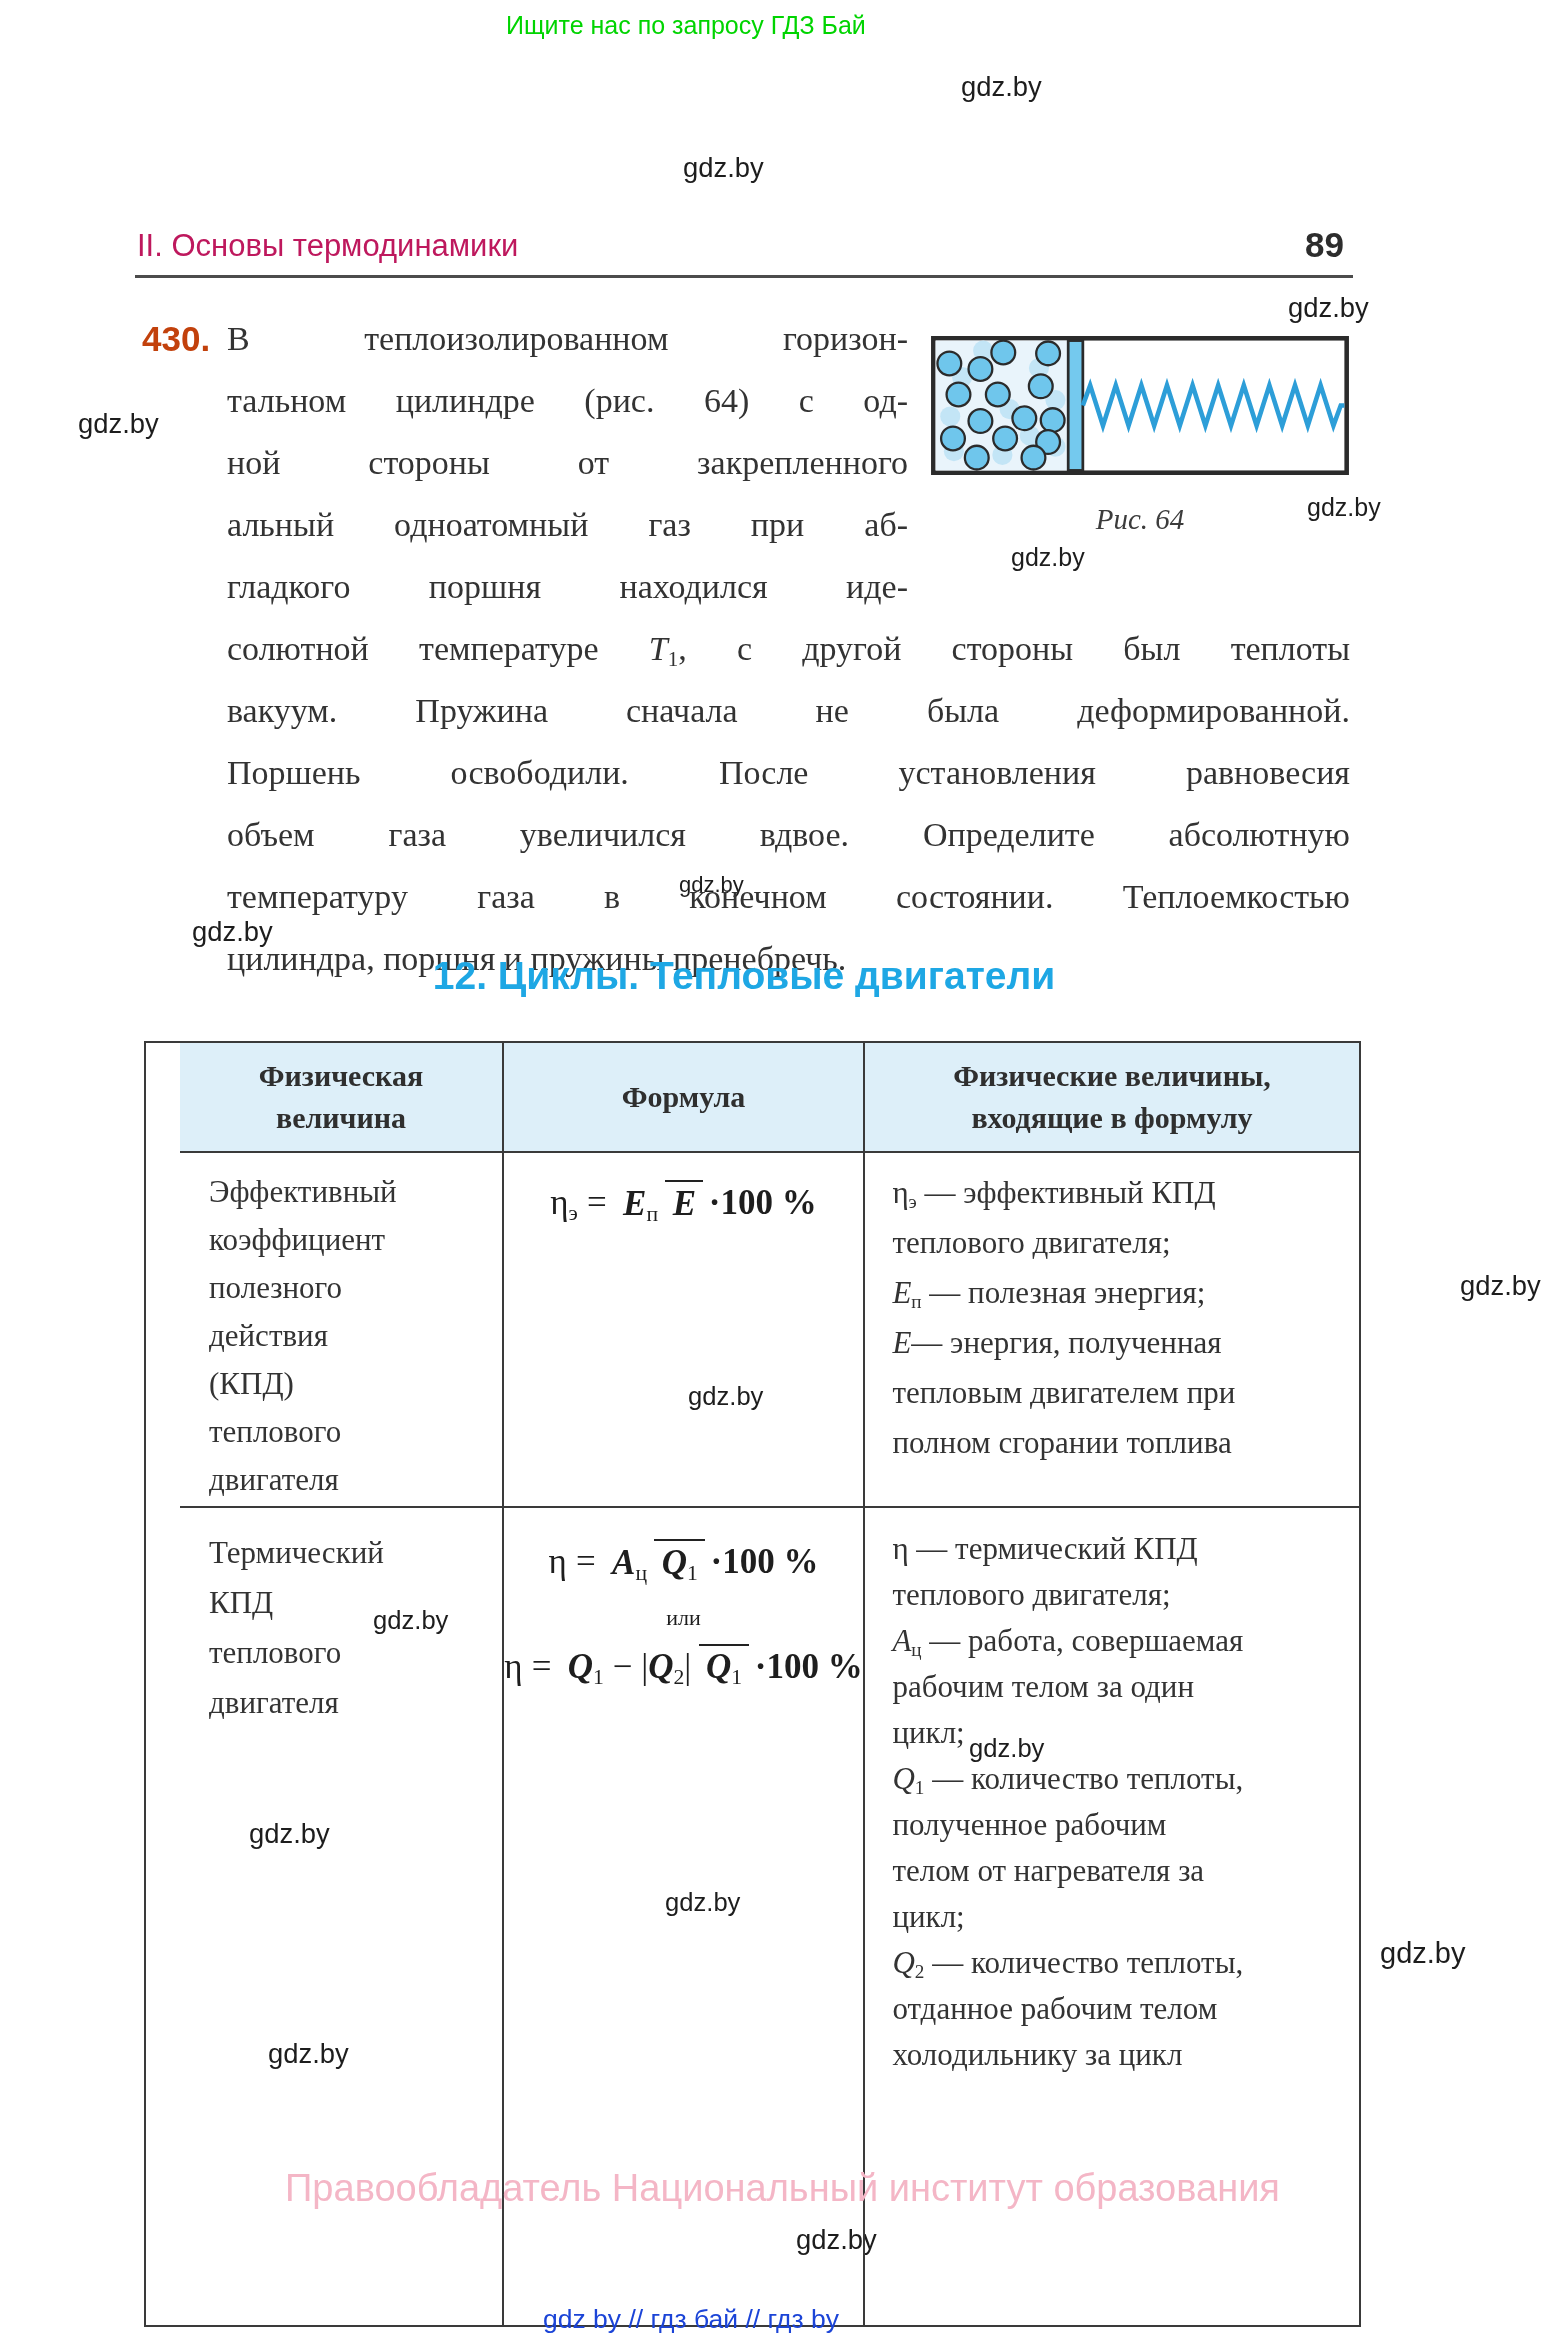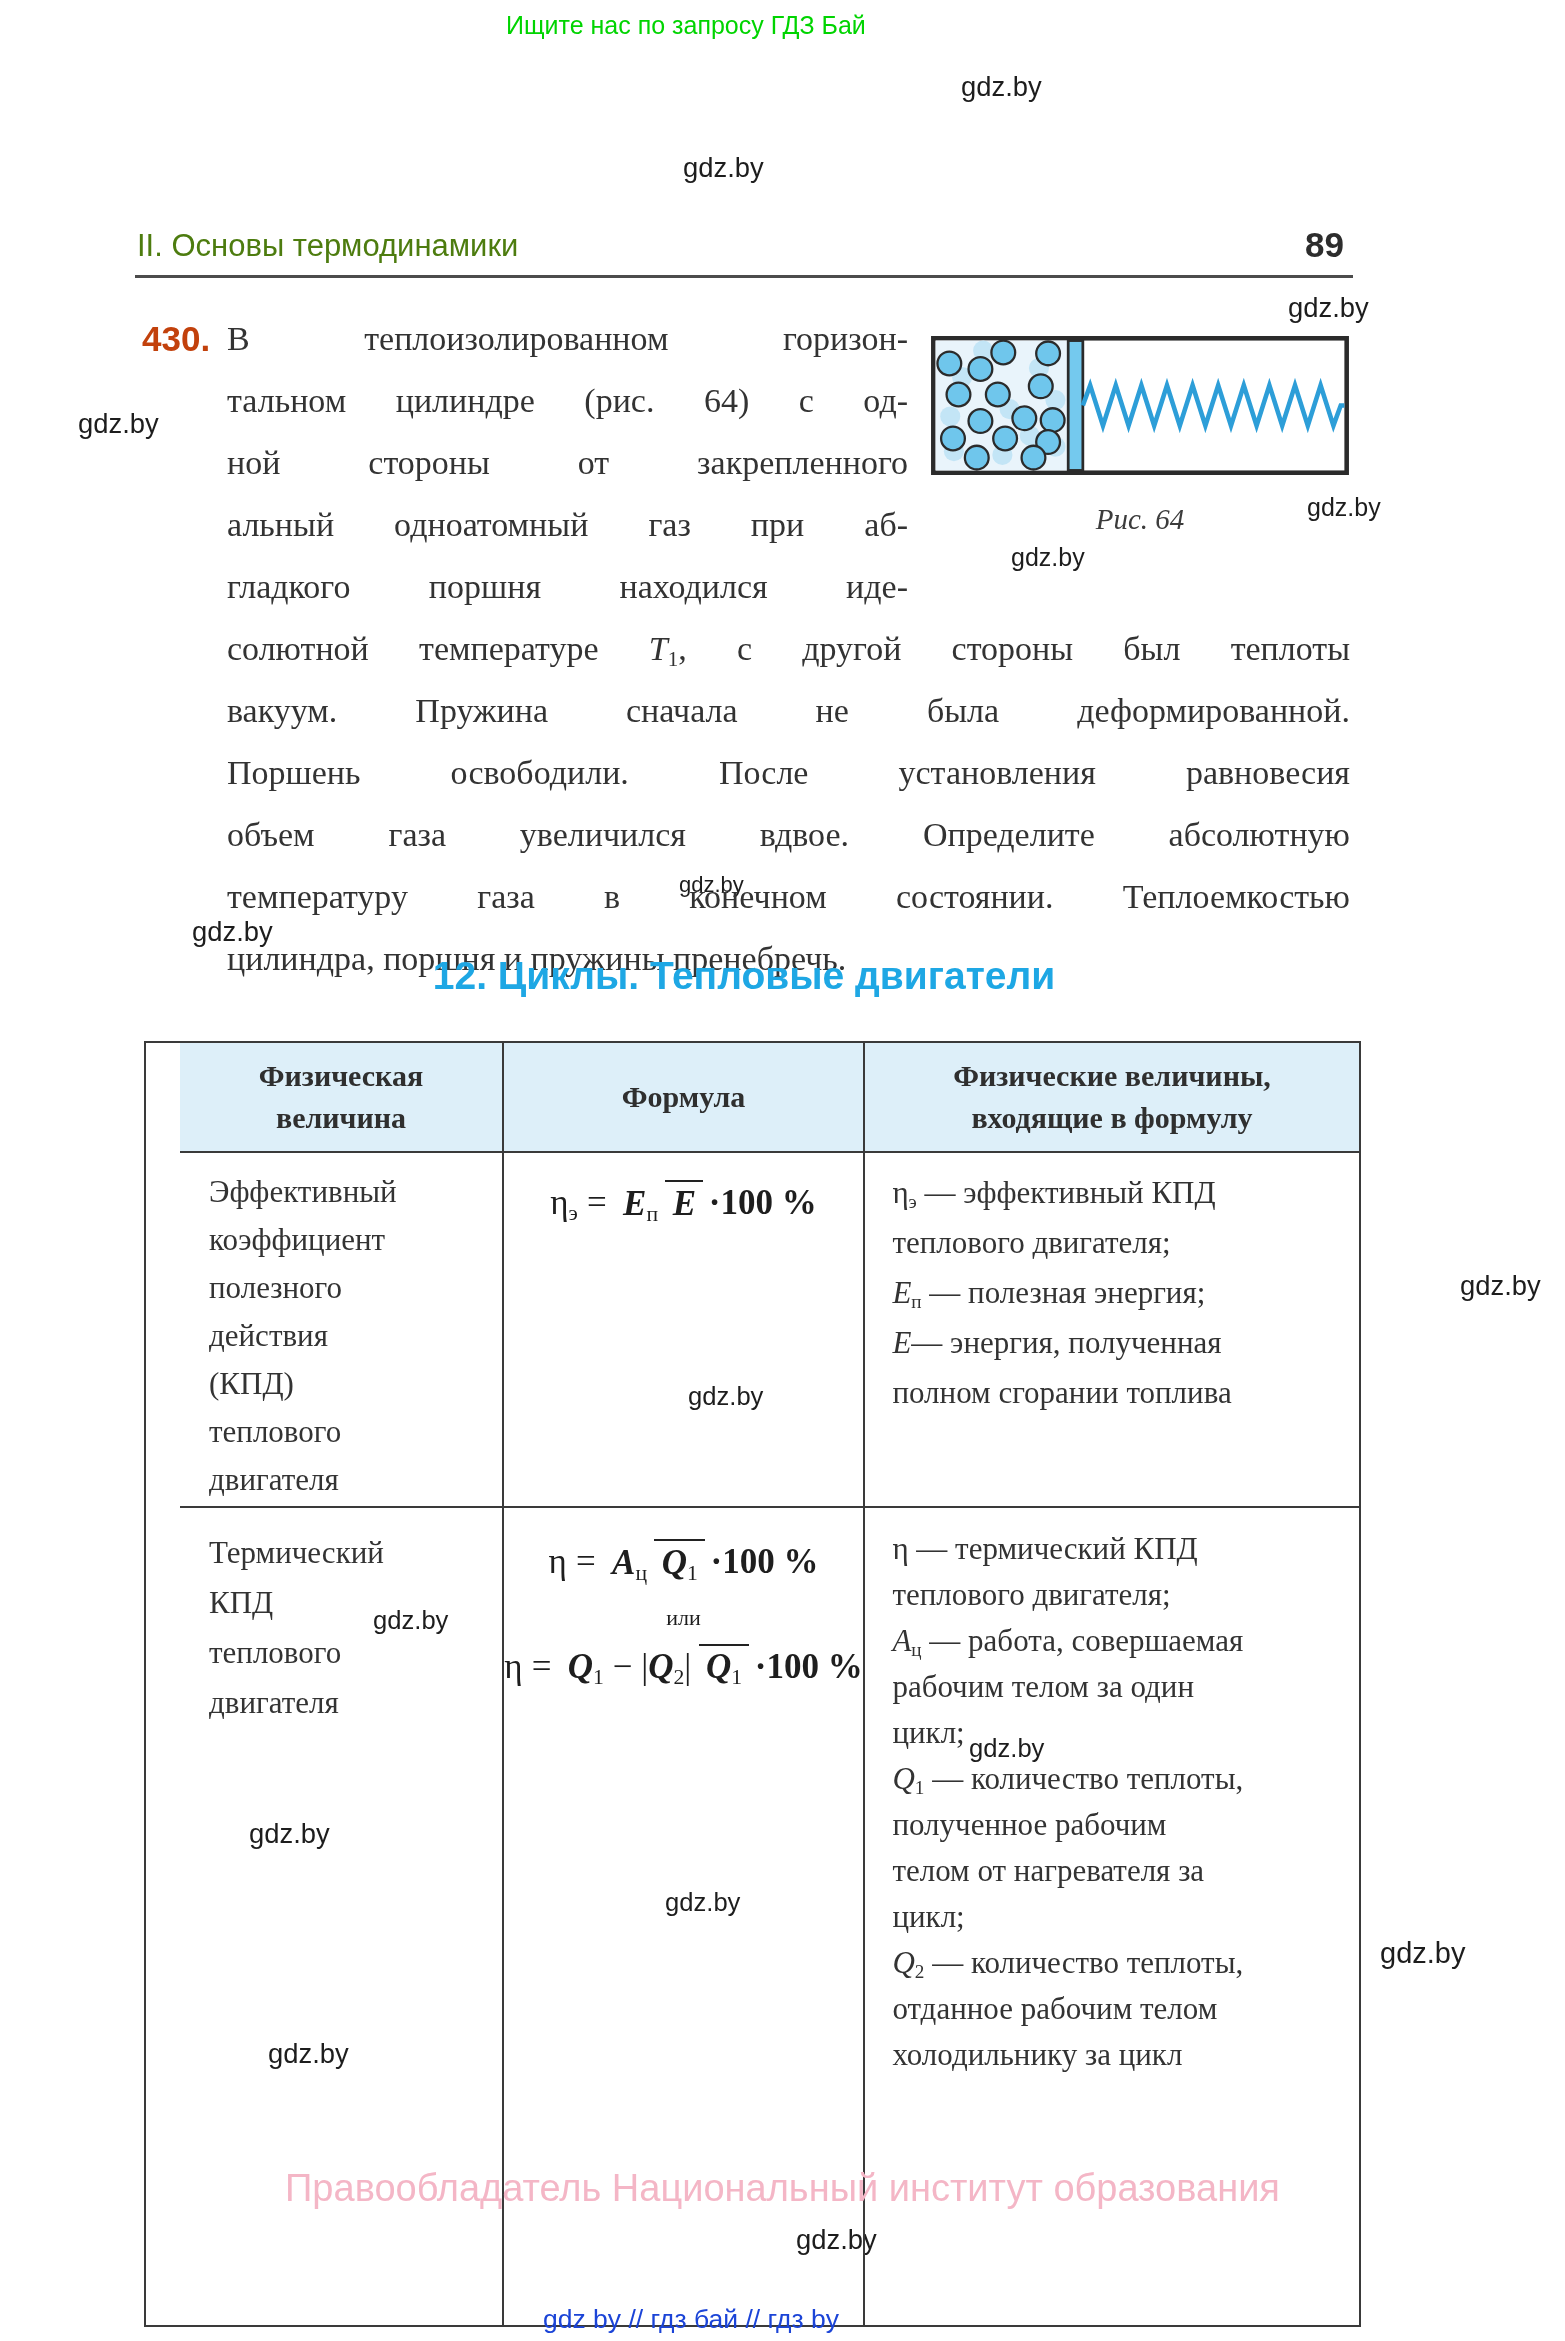--- a/index.html
+++ b/index.html
@@ -5,21 +5,21 @@
   html,body{margin:0;padding:0;background:#fff;}
   .page{position:relative;width:1565px;height:2342px;background:#ffffff;overflow:hidden;
         font-family:"Liberation Serif","DejaVu Serif",serif;color:#343434;}
 
   .banner{position:absolute;left:506px;top:11px;font-size:25px;color:#00d400;
           font-family:"Liberation Sans","DejaVu Sans",sans-serif;white-space:nowrap;}
 
   .wm{position:absolute;font-family:"Liberation Sans","DejaVu Sans",sans-serif;
       color:#1d1d1d;white-space:nowrap;}
 
-  .chapter{position:absolute;left:137px;top:228px;font-size:31px;color:#4d7c0f;
+  .chapter{position:absolute;left:137px;top:228px;font-size:31px;color:#be185d;
            font-family:"Liberation Sans","DejaVu Sans",sans-serif;}
   .pagenum{position:absolute;left:1305px;top:225px;font-size:35px;font-weight:bold;color:#2d2d2d;
            font-family:"Liberation Sans","DejaVu Sans",sans-serif;}
   .hrule{position:absolute;left:135px;top:275px;width:1218px;height:2.7px;background:#4c4c4c;}
 
   .probnum{position:absolute;left:142px;top:319px;font-size:35px;font-weight:bold;color:#c2410c;
            font-family:"Liberation Sans","DejaVu Sans",sans-serif;}
 
   .para{position:absolute;left:227px;top:308px;font-size:34px;line-height:62px;color:#333;}
   .para .tline{text-align:justify;text-align-last:justify;}
@@ -192,20 +192,21 @@
             <span class="den"><i>E</i></span>
           </span>
         <span class="fmul">·100 %</span>
       </div>
     </div>
     <div class="cell c3 r1c3 lastcol">
         <div class="tline"><span>η</span><sub>э</sub><span> — эффективный КПД</span></div>
         <div class="tline">теплового двигателя;</div>
         <div class="tline"><i>E</i><sub>п</sub><span> — полезная энергия;</span></div>
         <div class="tline"><i>E</i><span>— энергия, полученная</span></div>
+        <div class="tline">тепловым двигателем при</div>
         <div class="tline">полном сгорании топлива</div>
       </div>
 
     <div class="cell c1 r2c1 botrow">
         <div class="tline">Термический</div>
         <div class="tline">КПД</div>
         <div class="tline">теплового</div>
         <div class="tline">двигателя</div>
       </div>
     <div class="cell c2 r2c2 botrow">

